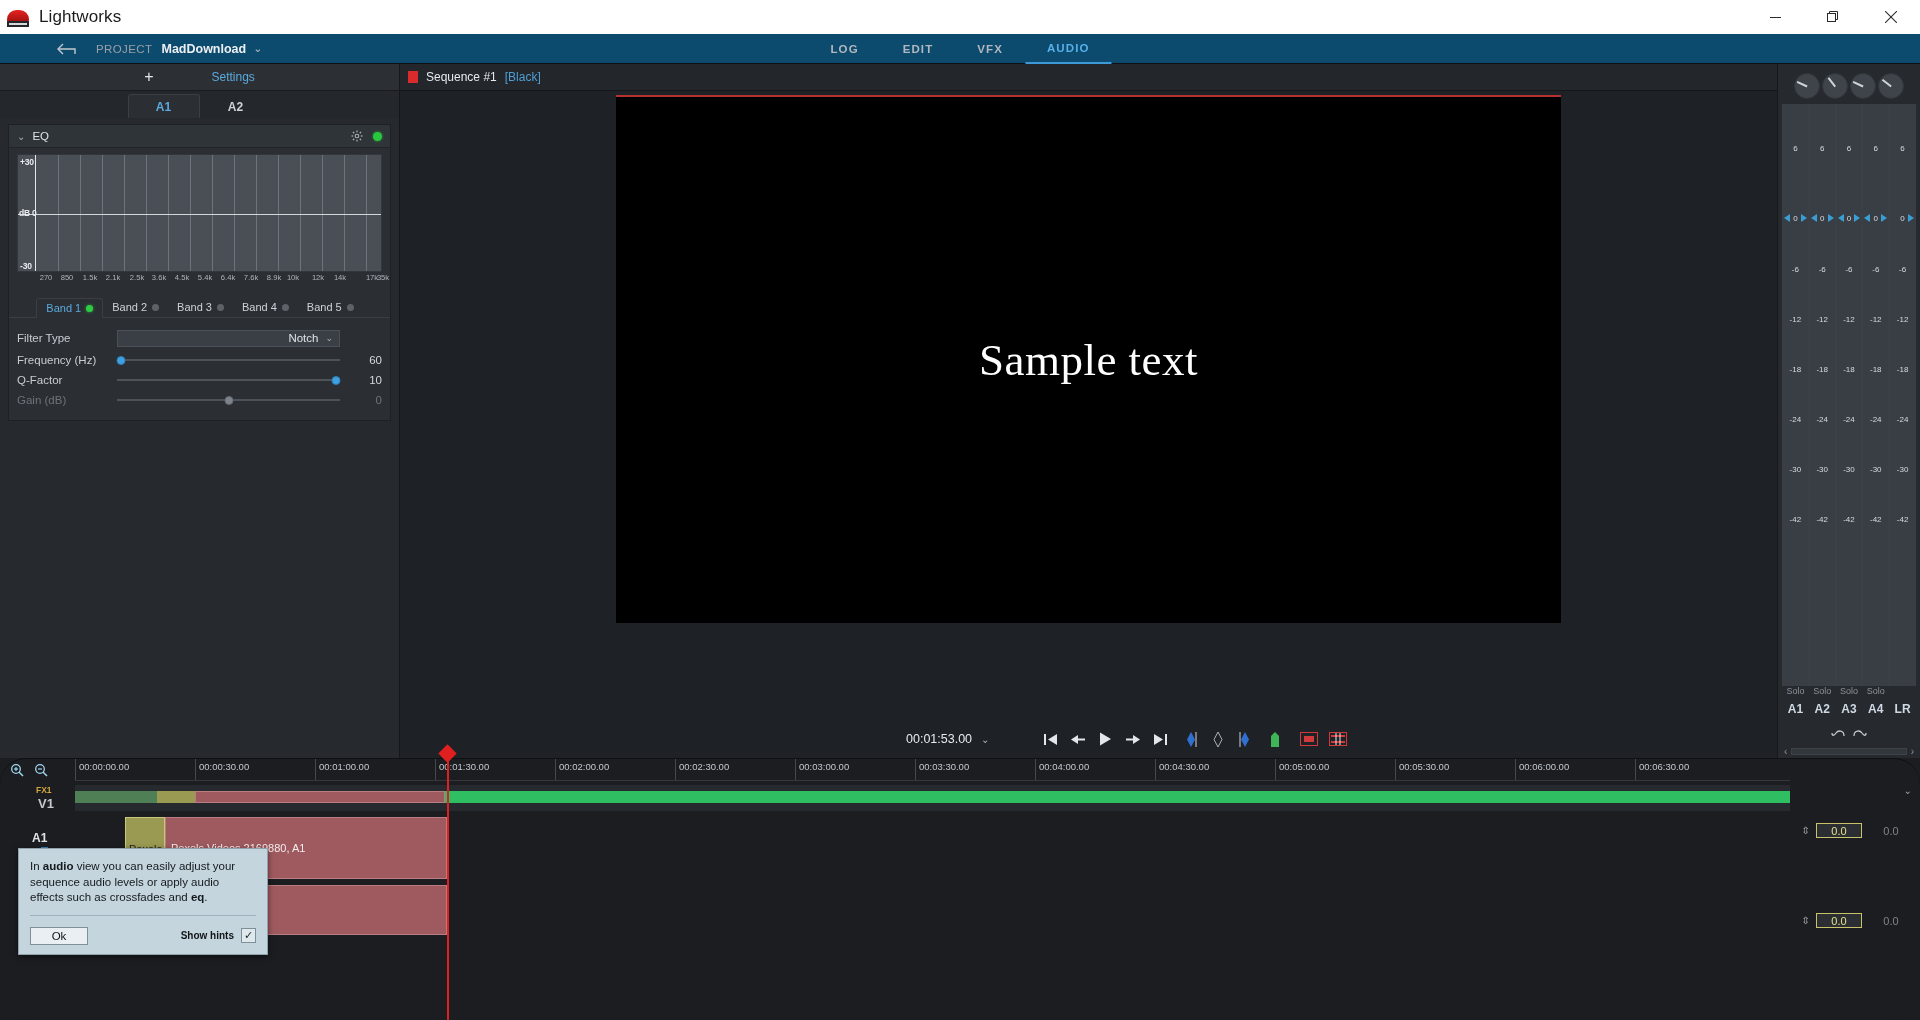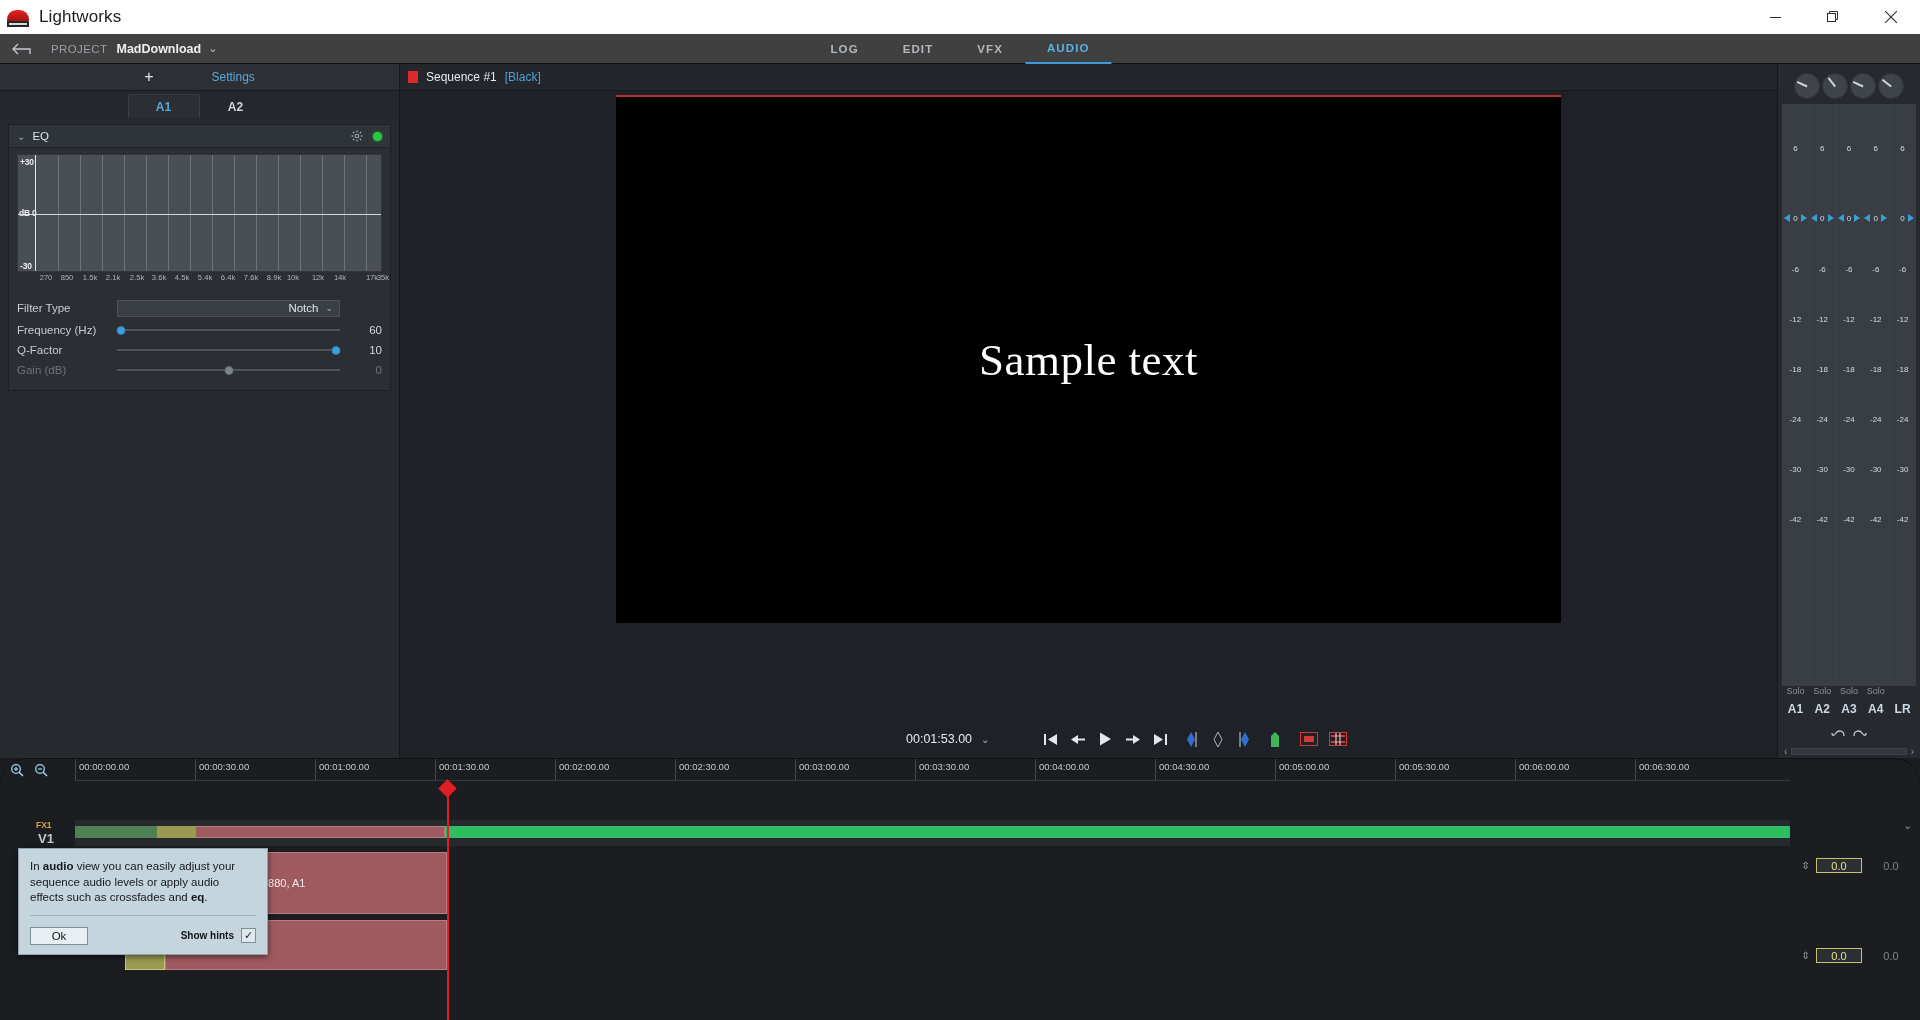--- a/index.html
+++ b/index.html
@@ -38,23 +38,24 @@
   }
   .tb-controls { margin-left: auto; display: flex; height: 34px; }
   .tb-btn {
     width: 58px; height: 34px; display: flex; align-items: center; justify-content: center;
     color: #2b2b2b;
   }
   .tb-btn svg { display:block; }
 
   
   .projectbar {
-    height: 30px; flex: 0 0 30px; background: #404040;
+    height: 30px; flex: 0 0 30px; background: #0c4a6e;
     display: flex; align-items: center; position: relative;
     border-bottom: 1px solid #0e1013;
+    padding-left: 45px;
   }
   .back-arrow { margin-left: 10px; width: 24px; height: 18px; display:flex; align-items:center; justify-content:center; }
   .proj-label { margin-left: 17px; font-size: 11.5px; color: #9aa0a8; letter-spacing: .4px; }
   .proj-name { margin-left: 9px; font-size: 12.5px; color: #eceff2; font-weight: bold; }
   .proj-caret { margin-left: 7px; color: #b9bec4; font-size: 11px; }
 
   .mode-tabs {
     position: absolute; left: 50%; transform: translateX(-50%);
     display: flex; height: 30px; align-items: stretch;
   }
@@ -187,21 +188,21 @@
   
   .timeline { flex: 0 0 262px; background: #1b1d21; display: flex; flex-direction: column;
               border-top: 1px solid #0e1013; position: relative; border-radius: 26px; }
   .tl-top { height: 22px; display: flex; align-items: center; position: relative; }
   .tl-zoom { display: flex; gap: 10px; padding-left: 10px; width: 75px; }
   .tl-ruler { position: relative; flex: 1 1 auto; height: 22px; overflow: hidden; border-bottom: 1px solid #34383d; }
   .tl-ruler .tk { position: absolute; top: 2px; font-size: 9.5px; color: #c3c9cf; }
   .tl-ruler .tkline { position: absolute; top: 0; bottom: 0; width: 1px; background: #45494f; }
   .tl-right-pad { width: 130px; }
 
-  .tl-tracks { flex: 1 1 auto; position: relative; margin-top: 35px; }
+  .tl-tracks { flex: 1 1 auto; position: relative; }
   .trk { position: absolute; left: 0; right: 0; }
   .trk-label { position: absolute; left: 0; width: 75px; height: 100%; }
   .trk-lane { position: absolute; left: 75px; right: 130px; top: 0; bottom: 0; }
 
   .v1-lane { background: #26292e; }
   .clip-green { position: absolute; height: 12px; background: #2fbf62; }
   .clip-green.dark { background: #4f7f55; }
   .clip-olive { position: absolute; background: #9a9a52; }
   .clip-red { position: absolute; background: #9f5a5f; border: 1px solid #b97c80; }
 
@@ -354,20 +355,42 @@
             <span style="left:226px">7.6k</span>
             <span style="left:249px">8.9k</span>
             <span style="left:268px">10k</span>
             <span style="left:293px">12k</span>
             <span style="left:315px">14k</span>
             <span style="left:347px">17k</span>
             <span style="left:358px">35k</span>
           </div>
         </div>
 
+        <div class="band-tabs">
+          <div class="band-tab active">
+            <span>Band 1</span>
+            <span class="band-dot on"></span>
+          </div>
+          <div class="band-tab">
+            <span>Band 2</span>
+            <span class="band-dot"></span>
+          </div>
+          <div class="band-tab">
+            <span>Band 3</span>
+            <span class="band-dot"></span>
+          </div>
+          <div class="band-tab">
+            <span>Band 4</span>
+            <span class="band-dot"></span>
+          </div>
+          <div class="band-tab">
+            <span>Band 5</span>
+            <span class="band-dot"></span>
+          </div>
+        </div>
 
         <div class="params">
           <div class="prow" style="height:24px">
             <div class="plabel">Filter Type</div>
             <div class="pctl">
               <div class="ftype-box">
                 <span class="txt">Notch</span>
                 <span class="cv">⌄</span>
               </div>
             </div>

